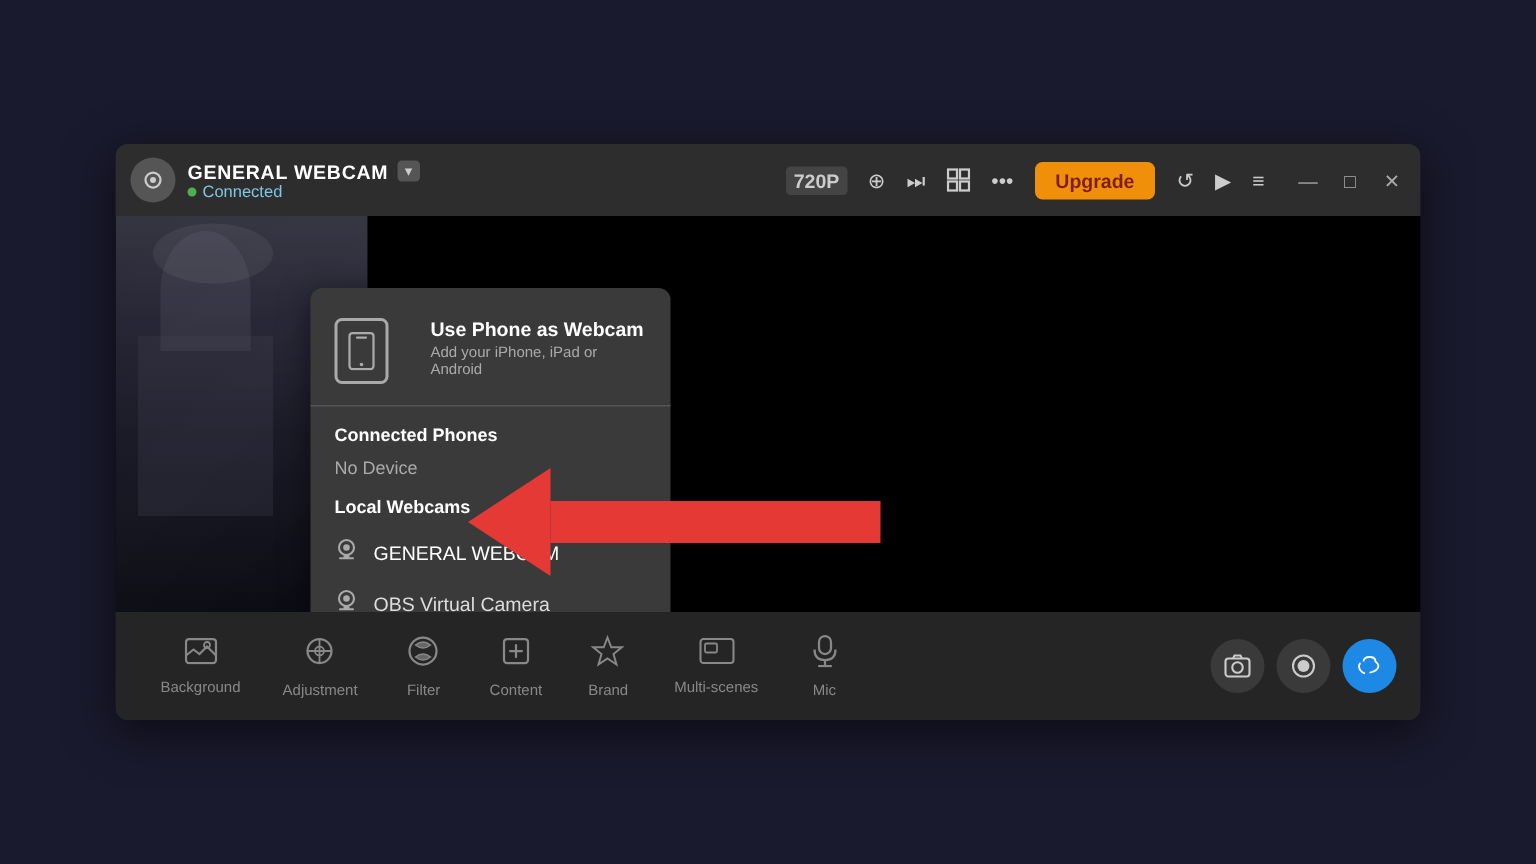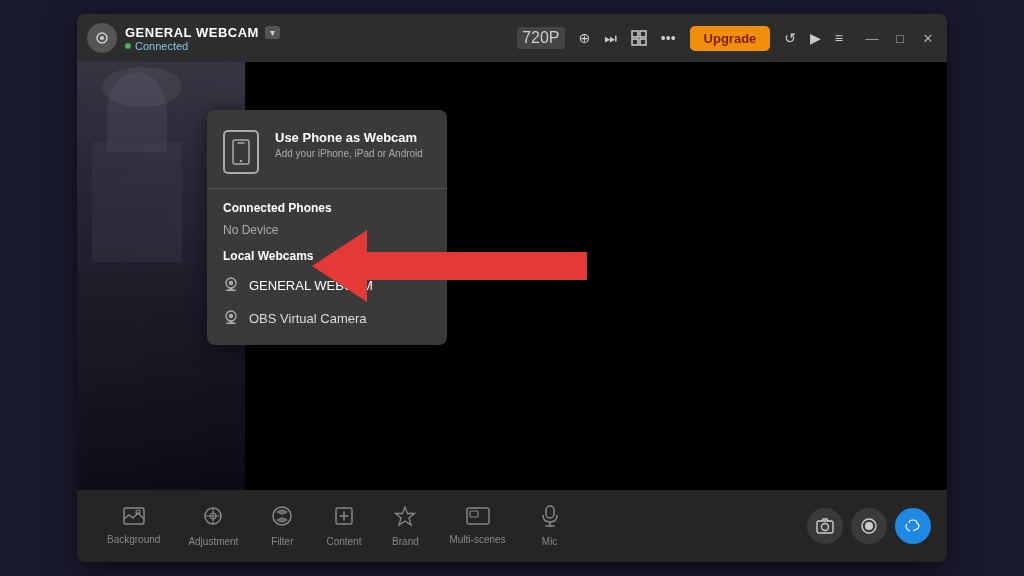--- a/index.html
+++ b/index.html
@@ -8,21 +8,21 @@
       height: 576px;
       background: #1a1a2e;
       font-family: 'Segoe UI', Arial, sans-serif;
       overflow: hidden;
       display: flex;
       align-items: center;
       justify-content: center;
     }
     .app-window {
       width: 870px;
-      height: 548px;
+      height: 384px;
       background: #1e1e1e;
       border-radius: 8px;
       box-shadow: 0 8px 32px rgba(0,0,0,0.6);
       display: flex;
       flex-direction: column;
       overflow: hidden;
       position: relative;
     }
     
     .title-bar {
@@ -94,24 +94,24 @@
       color: #ccc;
       font-size: 14px;
       cursor: pointer;
       display: flex;
       align-items: center;
       justify-content: center;
     }
     .quality-badge {
       background: #444;
       color: #ccc;
-      font-size: 16px;
+      font-size: 13px;
       padding: 2px 5px;
       border-radius: 3px;
-      font-weight: 400;
+      font-weight: 700;
       text-align: center;
     }
     .upgrade-btn {
       background: #f0900a;
       color: #7f1d1d;
       border: none;
       border-radius: 5px;
       padding: 5px 14px;
       font-size: 13px;
       font-weight: 600;
@@ -172,21 +172,21 @@
       width: 240px;
       background: #3a3a3a;
       border-radius: 8px;
       padding: 10px 0;
       z-index: 100;
       box-shadow: 0 4px 20px rgba(0,0,0,0.5);
     }
     .dropdown-use-phone {
       display: flex;
       align-items: flex-start;
-      gap: 16px;
+      gap: 28px;
       padding: 10px 16px 14px 16px;
       border-bottom: 1px solid #555;
       margin-bottom: 8px;
     }
     .phone-icon-box {
       width: 36px;
       height: 44px;
       border: 2px solid #aaa;
       border-radius: 5px;
       display: flex;

